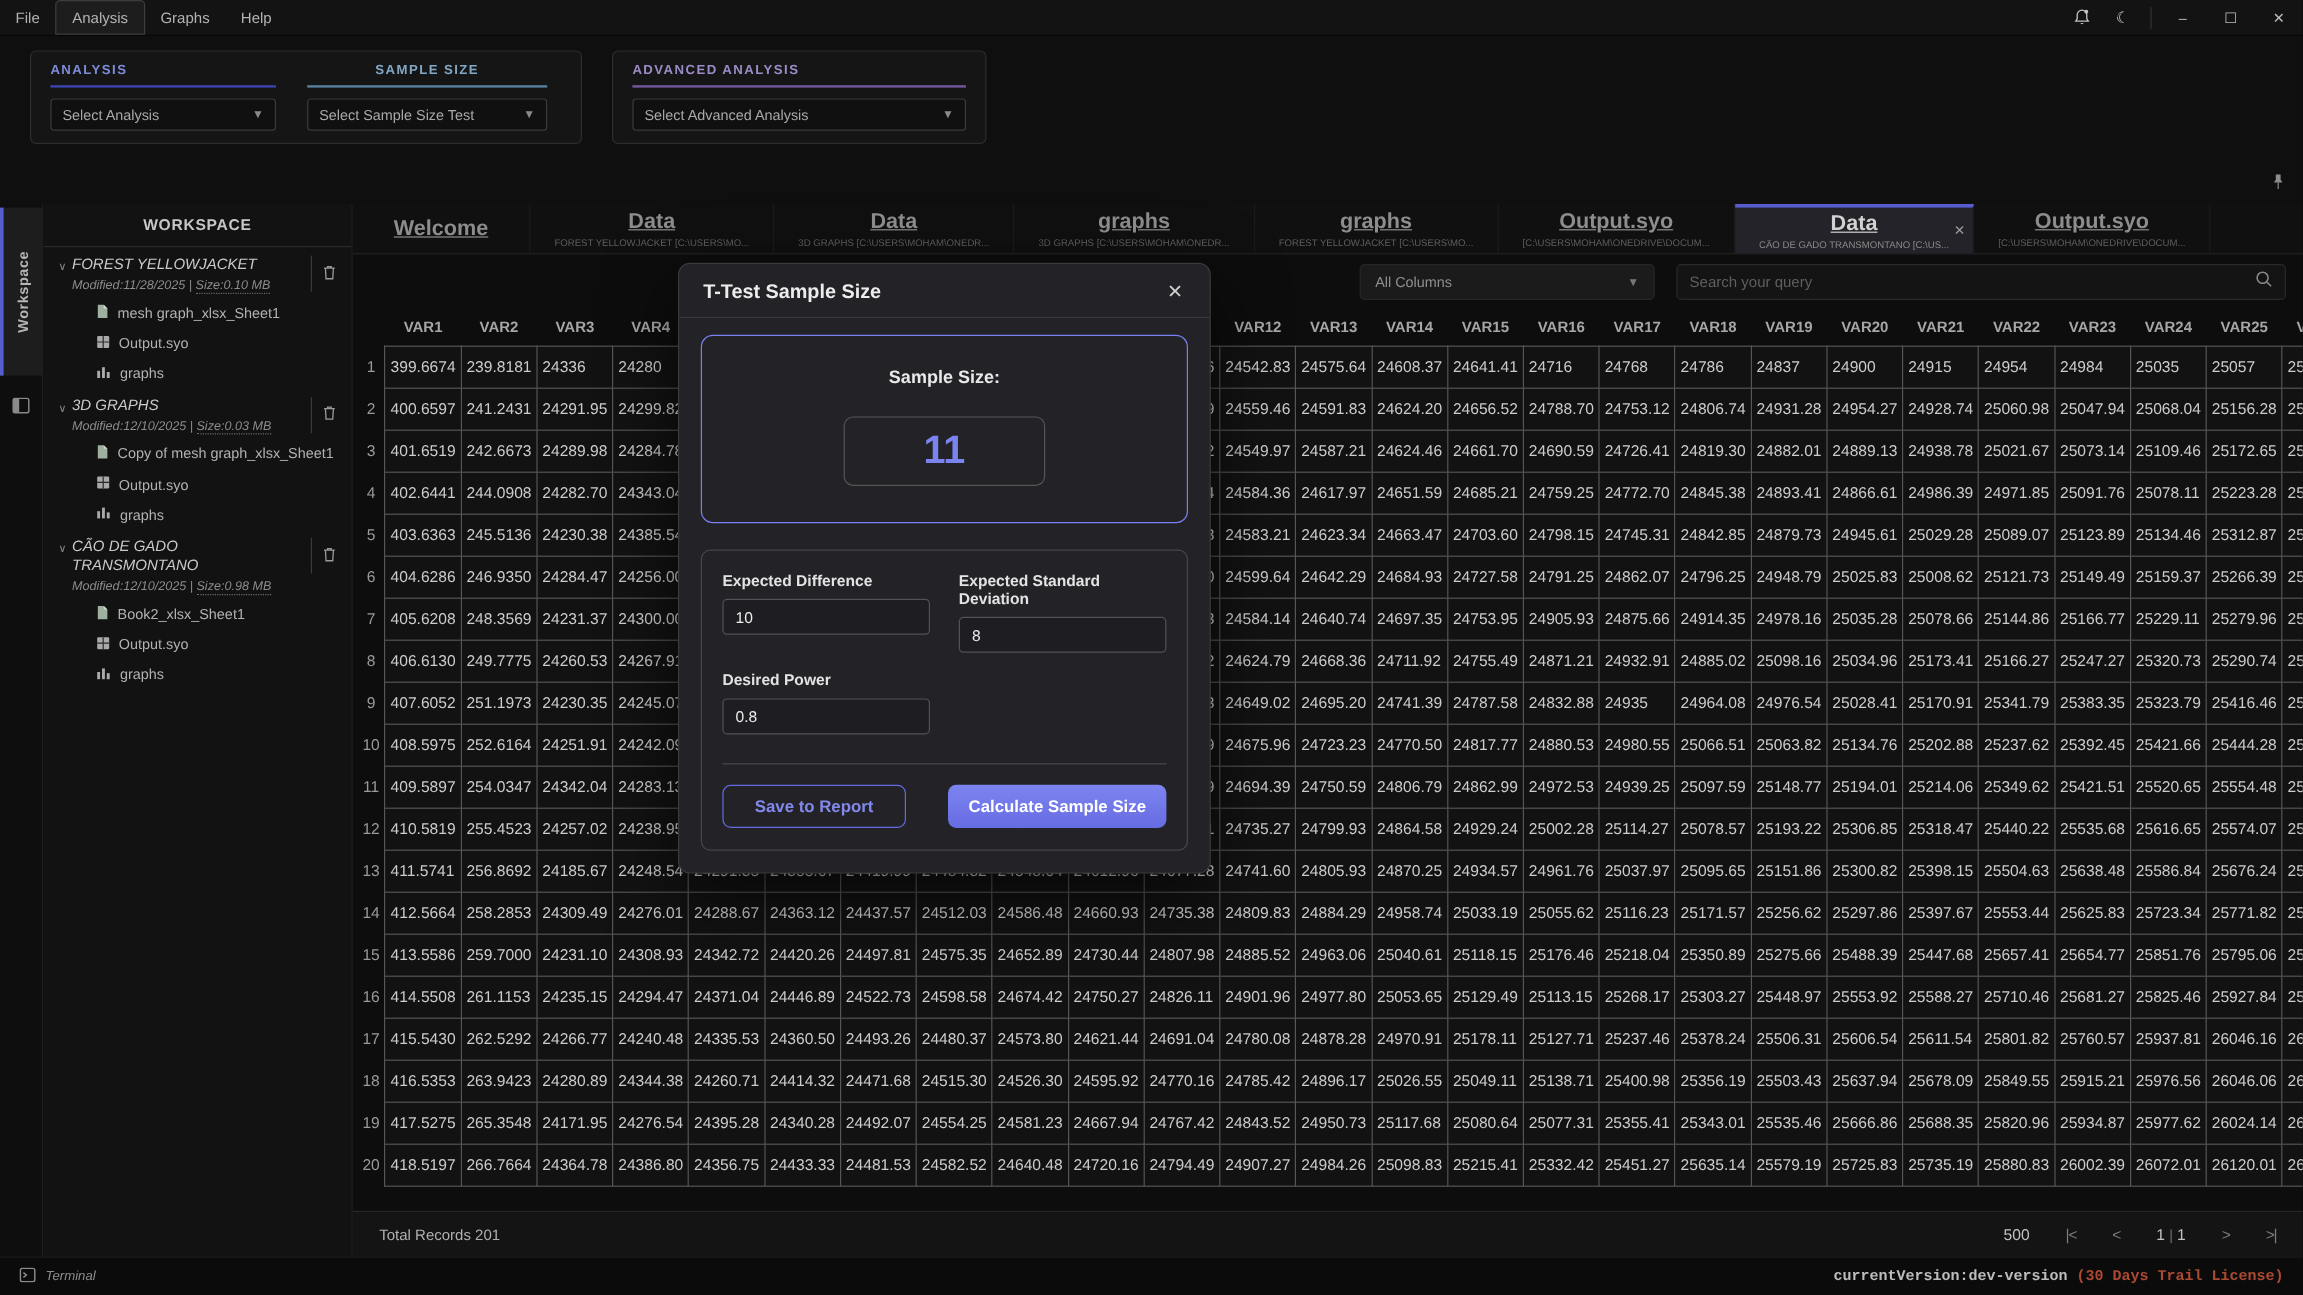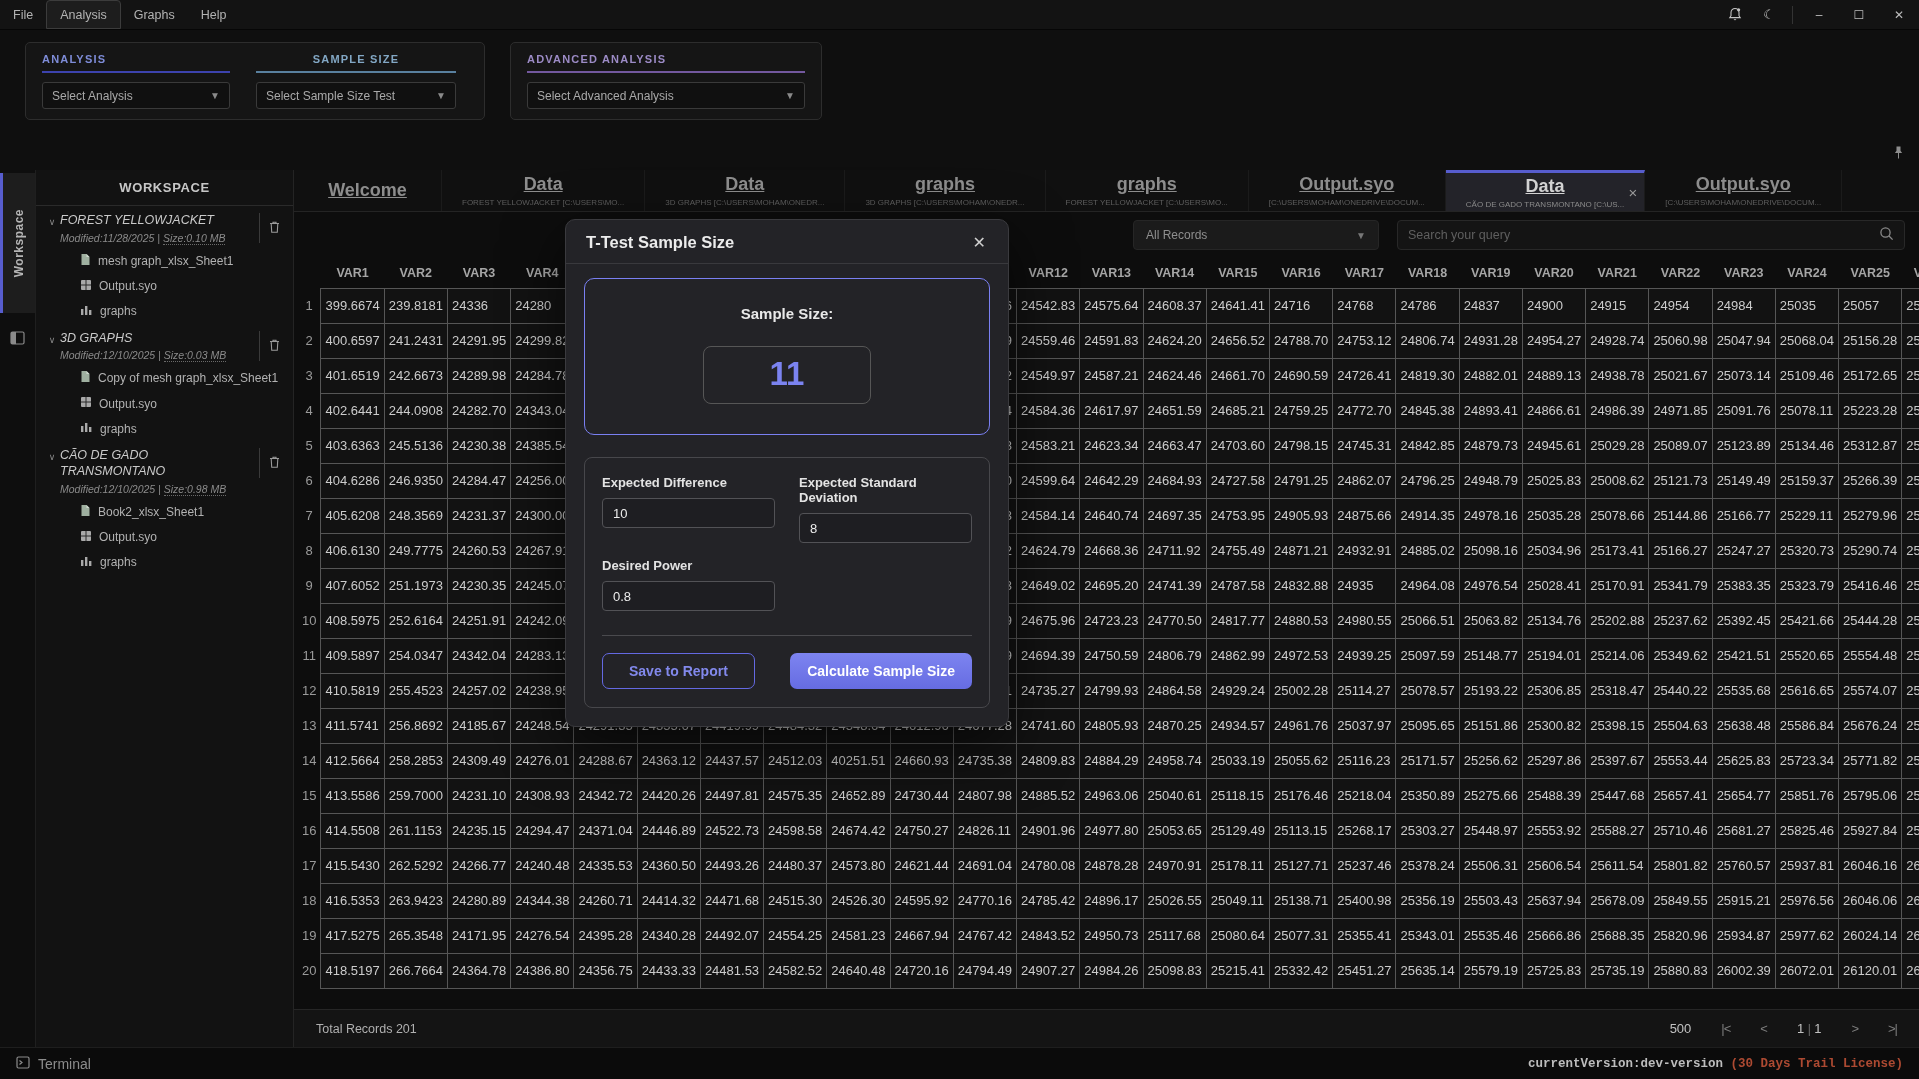--- a/index.html
+++ b/index.html
@@ -83,21 +83,21 @@
   .pagebar { position:absolute; left:0; right:0; bottom:0; height:38px; background:#141414; border-top:1px solid #262626; display:flex; align-items:center; justify-content:space-between; padding:0 22px; }
   .pagebar .total { font-size:12.5px; color:#b0b0b0; }
   .pager { display:flex; align-items:center; gap:30px; }
   .pager .psize { font-size:13px; color:#c2c2c2; }
   .pager .pbtn { font-size:13px; color:#7d7d7d; letter-spacing:-1px; }
   .pager .pcur { font-size:13px; color:#c2c2c2; }
   .pager .psep { color:#6f6f6f; font-size:12px; }
 
   
   .statusbar { position:absolute; left:0; right:0; bottom:0; height:32px; background:#0b0b0b; border-top:1px solid #1e1e1e; display:flex; align-items:center; justify-content:space-between; padding:0 16px; }
-  .st-left { display:flex; align-items:center; gap:8px; font-size:14px; color:#8c8c8c; }
+  .st-left { display:flex; align-items:center; gap:8px; font-size:11px; color:#8c8c8c;font-style:italic; }
   .st-right { font-family:"Liberation Mono", monospace; font-size:12.5px; }
   .st-right .ver { color:#bdbdbd; font-weight:bold; }
   .st-right .lic { color:#ad4a32; font-weight:bold; }
 
   
   .modal { position:absolute; left:565px; top:219px; width:444px; background:#232327; border:1px solid #3a3a3e; border-radius:10px; box-shadow:0 20px 60px rgba(0,0,0,.6); z-index:20; }
   .m-head { display:flex; align-items:center; justify-content:space-between; padding:13px 20px 11px; border-bottom:1px solid #39393d; }
   .m-title { font-size:16.5px; font-weight:bold; color:#ececec; }
   .m-close { color:#cfcfcf; font-size:16px; padding:0 2px; }
   .m-body { padding:14px 18px 18px; }
@@ -336,21 +336,21 @@
           <span class="t-close">×</span>
         </div>
         <div class="tab">
           <div class="t-title">Output.syo</div>
           <div class="t-sub">[C:\USERS\MOHAM\ONEDRIVE\DOCUM...</div>
         </div>
       </div>
 
     <div class="toolbar">
       <div class="col-select">
-        <span>All Records</span>
+        <span>All Columns</span>
         <span class="chev" style="color:#777;font-size:10px;">▼</span>
       </div>
       <div class="search">
         <input placeholder="Search your query" style="">
         <span>
           <svg width="15" height="15" viewBox="0 0 15 15">
               <circle cx="6.5" cy="6.5" r="4.6" fill="none" stroke="#8a8a8a" stroke-width="1.3"></circle>
               <line x1="10" y1="10" x2="13.6" y2="13.6" stroke="#8a8a8a" stroke-width="1.3"></line>
             </svg>
         </span>
@@ -800,21 +800,21 @@
             <tr>
               <td class="num">14</td>
               <td>412.5664</td>
               <td>258.2853</td>
               <td>24309.49</td>
               <td>24276.01</td>
               <td>24288.67</td>
               <td>24363.12</td>
               <td>24437.57</td>
               <td>24512.03</td>
-              <td>40251.51</td>
+              <td>24586.48</td>
               <td>24660.93</td>
               <td>24735.38</td>
               <td>24809.83</td>
               <td>24884.29</td>
               <td>24958.74</td>
               <td>25033.19</td>
               <td>25055.62</td>
               <td>25116.23</td>
               <td>25171.57</td>
               <td>25256.62</td>

